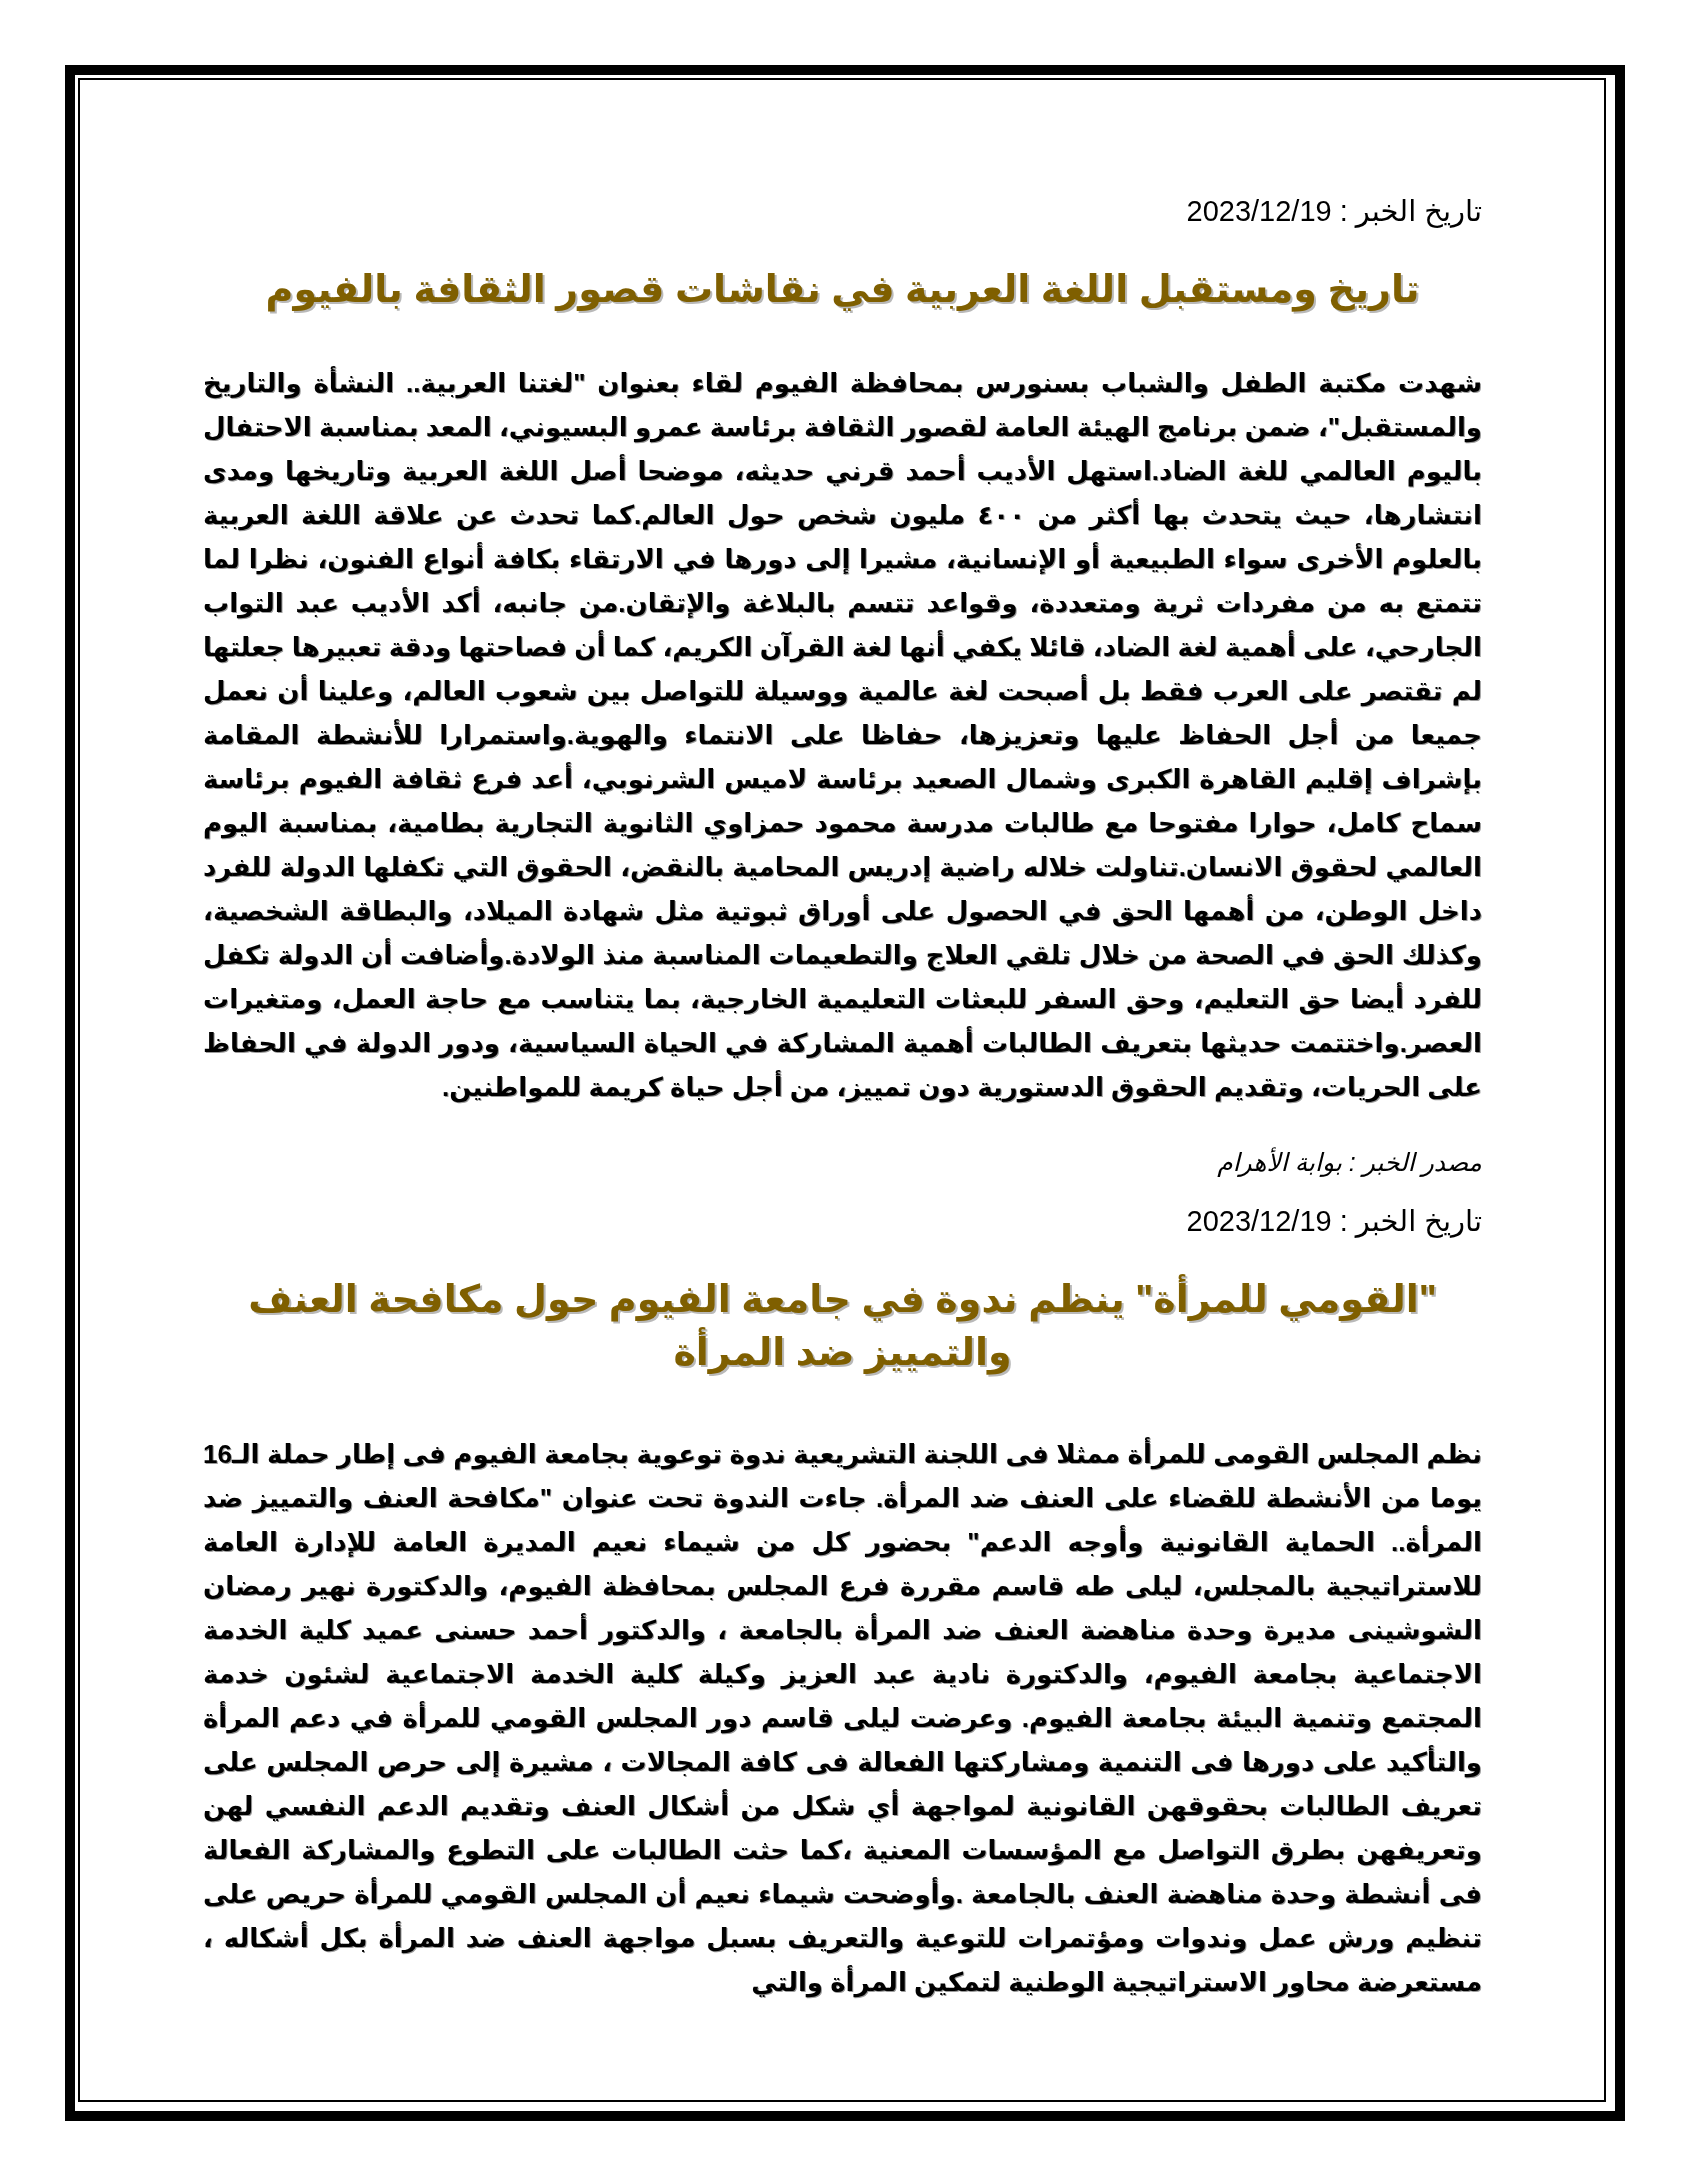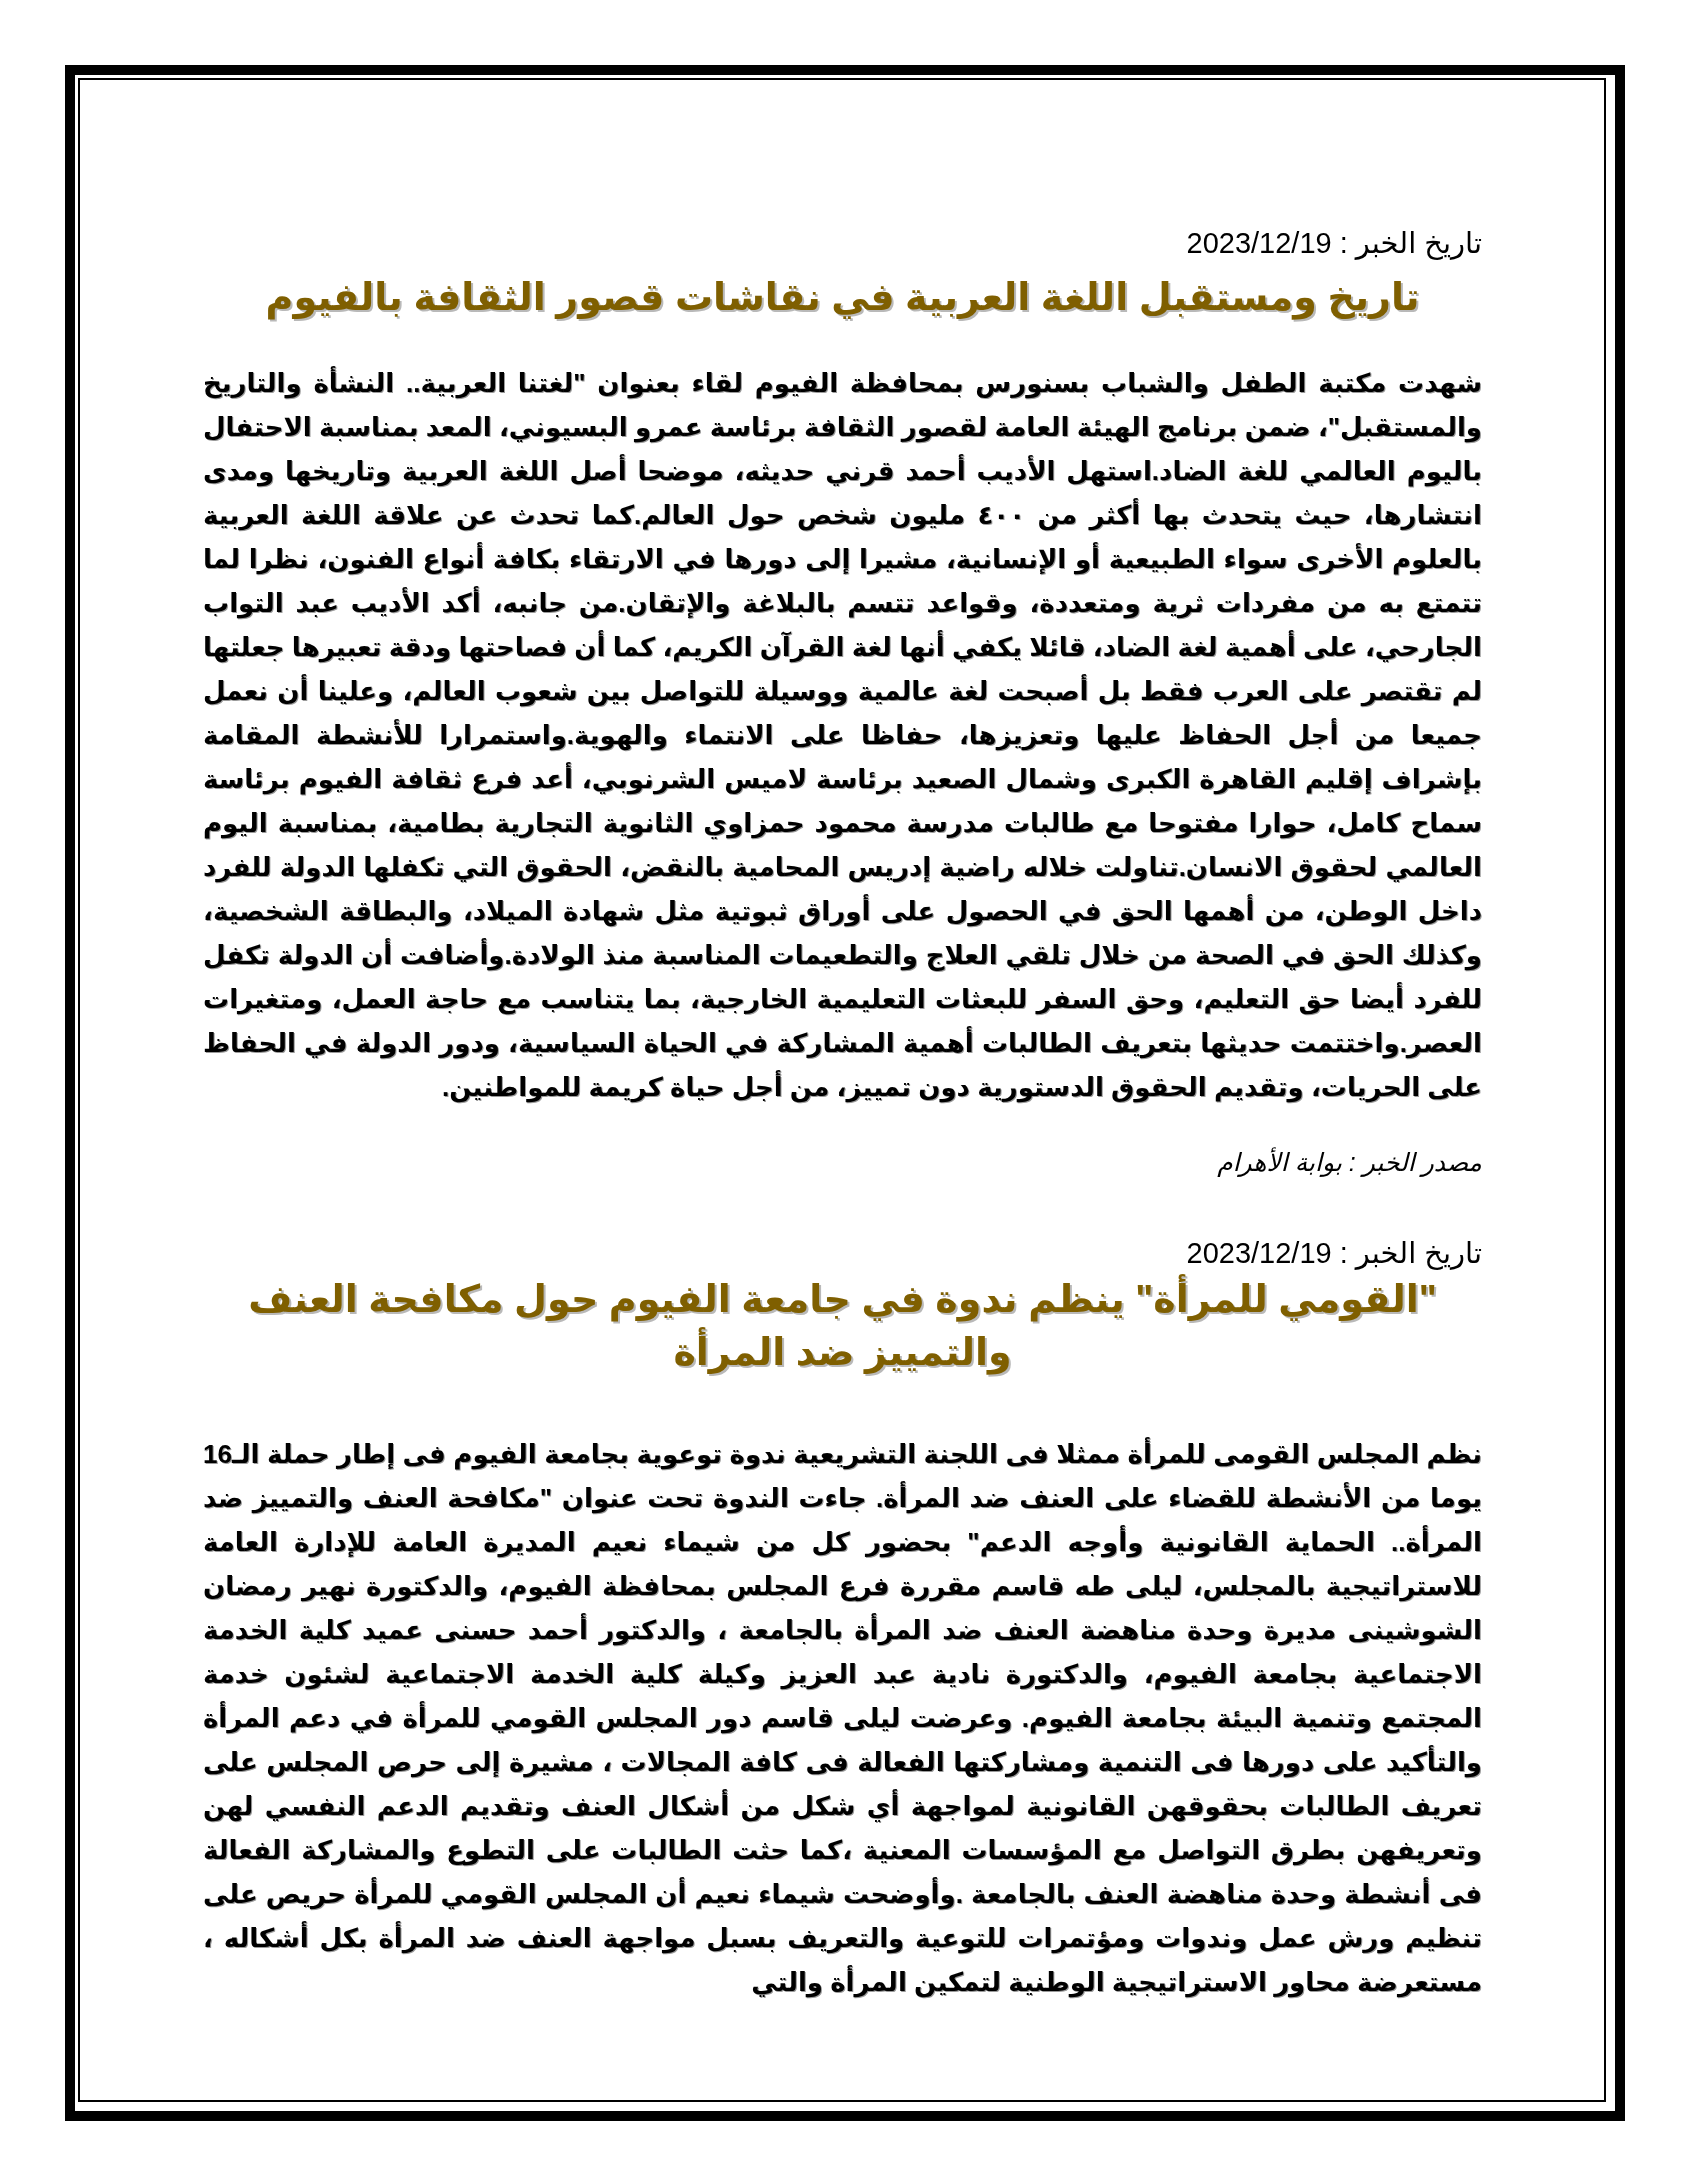--- a/index.html
+++ b/index.html
@@ -13,21 +13,20 @@
       border: 2px solid #000;
     }
     .page {
       position: absolute; left: 203px; top: 0; width: 1279px;
       direction: rtl; font-family: "Liberation Sans", "DejaVu Sans", sans-serif;
       color: #000;
     }
     .dateline {
       position: absolute; right: 0; font-size: 29px; white-space: nowrap;
       text-align: right;
-      margin-top: 32px;
     }
     .dateline .num { direction: ltr; unicode-bidi: embed; }
     .source { position: absolute; right: 0; font-size: 25px; white-space: nowrap; font-style: italic; }
     .headline {
       position: absolute; left: 0; right: 0; text-align: center;
       font-weight: bold; color: #7f5f00; font-size: 38px; line-height: 53px;
       text-shadow: 2px 2px 0 #b9b9b9;
     }
     .body-text {
       position: absolute; left: 0; right: 0; text-align: justify;
@@ -42,21 +41,21 @@
 <div class="frame-outer"></div>
 <div class="frame-inner"></div>
 
 <div class="page">
 
   <div class="dateline" style="top:194px;">
     <span>تاريخ الخبر :</span>
     <span class="num">2023/12/19</span>
   </div>
 
-  <div class="headline" style="top:263px;margin-top:8px;">تاريخ ومستقبل اللغة العربية في نقاشات قصور الثقافة بالفيوم</div>
+  <div class="headline" style="top:263px;">تاريخ ومستقبل اللغة العربية في نقاشات قصور الثقافة بالفيوم</div>
 
   <div class="body-text" style="top:361px;">شهدت مكتبة الطفل والشباب بسنورس بمحافظة الفيوم لقاء بعنوان "لغتنا العربية.. النشأة والتاريخ والمستقبل"، ضمن برنامج الهيئة العامة لقصور الثقافة برئاسة عمرو البسيوني، المعد بمناسبة الاحتفال باليوم العالمي للغة الضاد.استهل الأديب أحمد قرني حديثه، موضحا أصل اللغة العربية وتاريخها ومدى انتشارها، حيث يتحدث بها أكثر من ٤٠٠ مليون شخص حول العالم.كما تحدث عن علاقة اللغة العربية بالعلوم الأخرى سواء الطبيعية أو الإنسانية، مشيرا إلى دورها في الارتقاء بكافة أنواع الفنون، نظرا لما تتمتع به من مفردات ثرية ومتعددة، وقواعد تتسم بالبلاغة والإتقان.من جانبه، أكد الأديب عبد التواب الجارحي، على أهمية لغة الضاد، قائلا يكفي أنها لغة القرآن الكريم، كما أن فصاحتها ودقة تعبيرها جعلتها لم تقتصر على العرب فقط بل أصبحت لغة عالمية ووسيلة للتواصل بين شعوب العالم، وعلينا أن نعمل جميعا من أجل الحفاظ عليها وتعزيزها، حفاظا على الانتماء والهوية.واستمرارا للأنشطة المقامة بإشراف إقليم القاهرة الكبرى وشمال الصعيد برئاسة لاميس الشرنوبي، أعد فرع ثقافة الفيوم برئاسة سماح كامل، حوارا مفتوحا مع طالبات مدرسة محمود حمزاوي الثانوية التجارية بطامية، بمناسبة اليوم العالمي لحقوق الانسان.تناولت خلاله راضية إدريس المحامية بالنقض، الحقوق التي تكفلها الدولة للفرد داخل الوطن، من أهمها الحق في الحصول على أوراق ثبوتية مثل شهادة الميلاد، والبطاقة الشخصية، وكذلك الحق في الصحة من خلال تلقي العلاج والتطعيمات المناسبة منذ الولادة.وأضافت أن الدولة تكفل للفرد أيضا حق التعليم، وحق السفر للبعثات التعليمية الخارجية، بما يتناسب مع حاجة العمل، ومتغيرات العصر.واختتمت حديثها بتعريف الطالبات أهمية المشاركة في الحياة السياسية، ودور الدولة في الحفاظ على الحريات، وتقديم الحقوق الدستورية دون تمييز، من أجل حياة كريمة للمواطنين.</div>
 
   <div class="source" style="top:1148px;">
     <span>مصدر الخبر :</span>
     <span>بوابة الأهرام</span>
   </div>
 
   <div class="dateline" style="top:1204px;">
     <span>تاريخ الخبر :</span>

